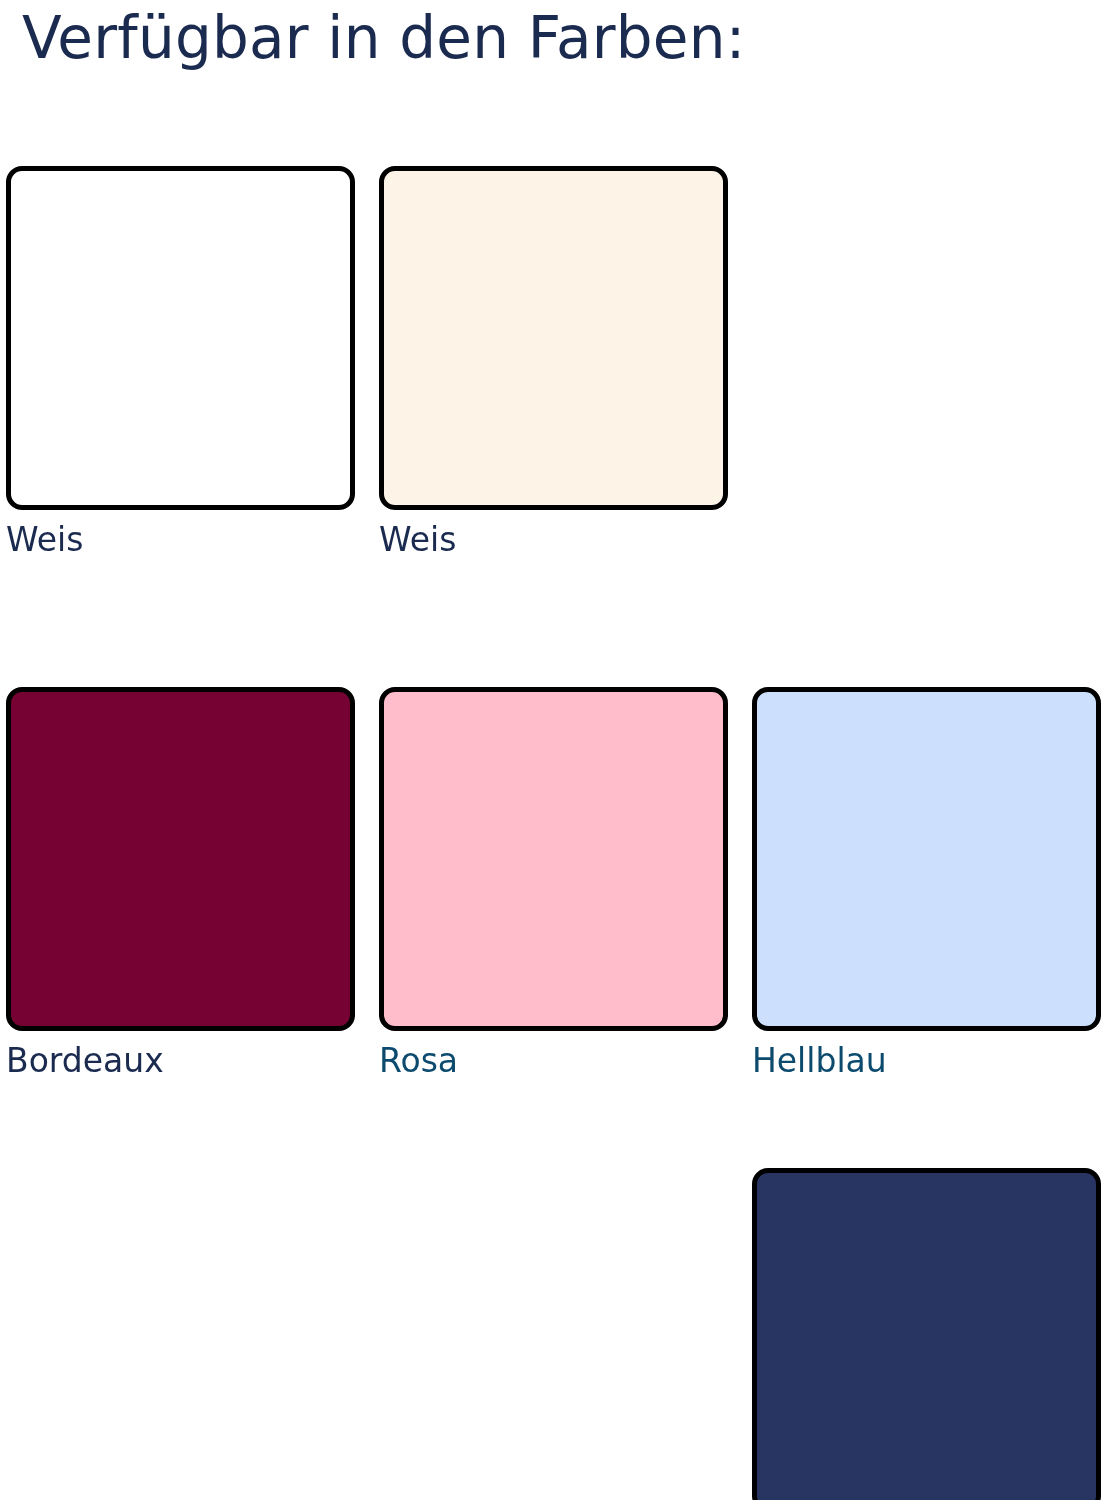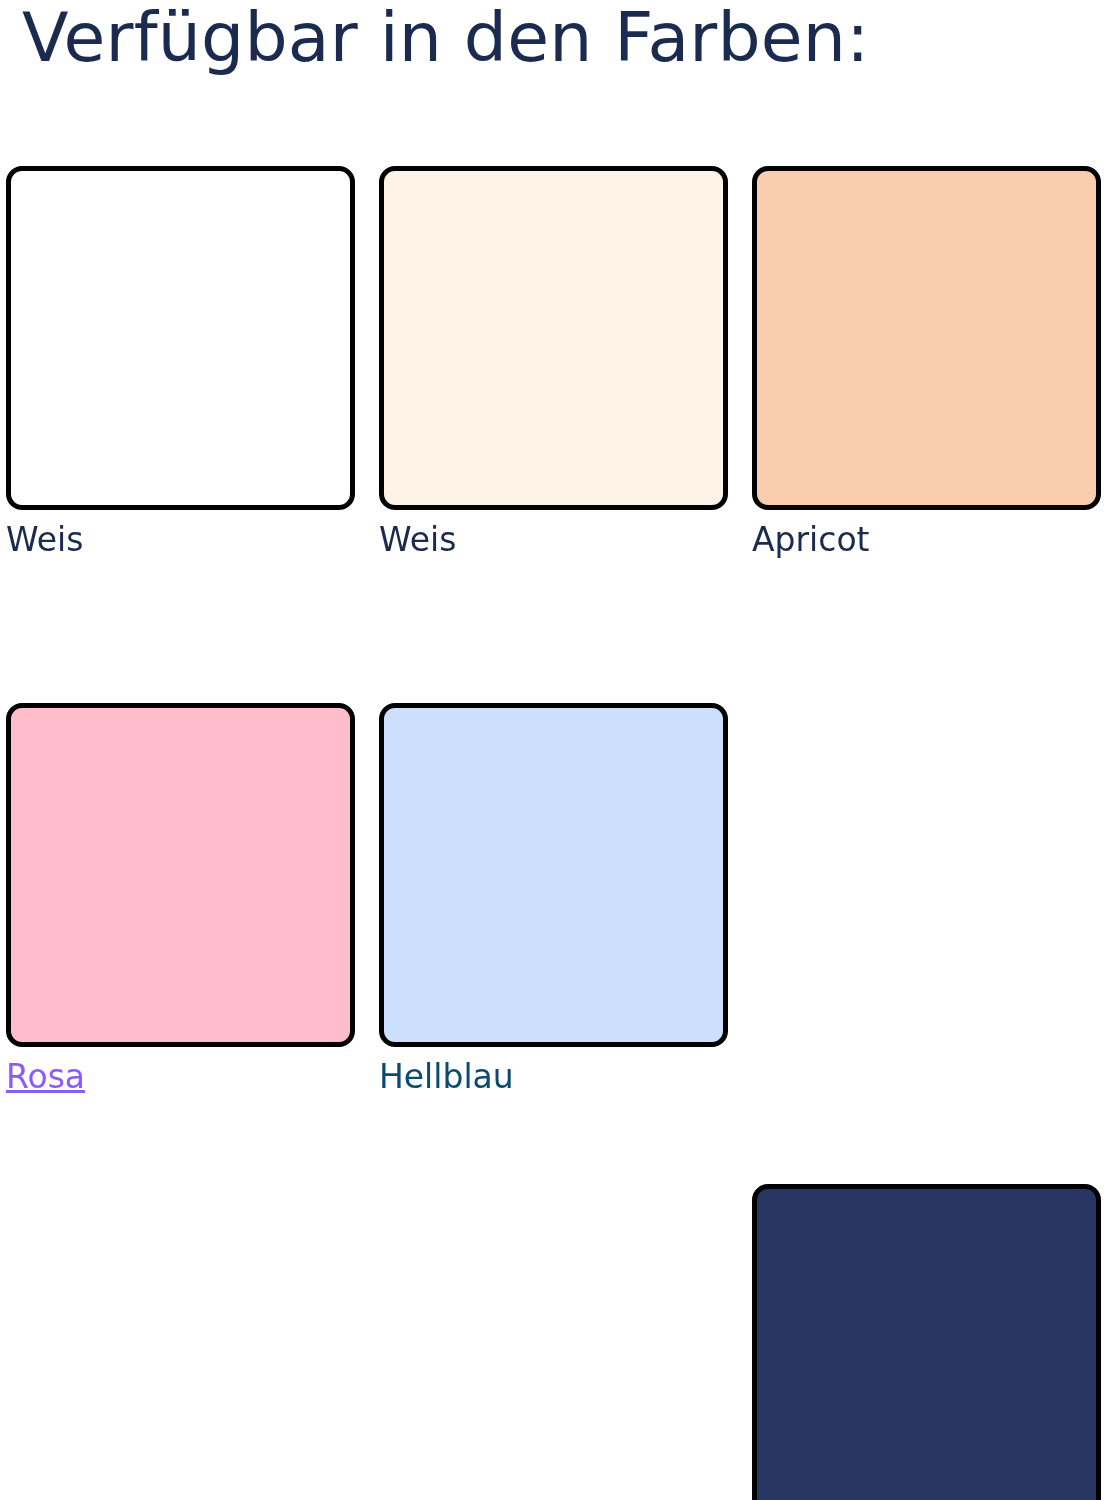--- a/index.html
+++ b/index.html
@@ -20,41 +20,41 @@
     position: relative;
     width: 1113px;
     height: 1500px;
     box-sizing: border-box;
   }
 
   .page-title {
     position: absolute;
     left: 22px;
     top: 8px;
-    font-size: 68px;
+    font-size: 58px;
     line-height: 60px;
     font-weight: 400;
     color: #1b2b50;
     letter-spacing: 0.2px;
     white-space: nowrap;
   }
 
   .swatch-grid {
     position: absolute;
     left: 6px;
     top: 166px;
     width: 1100px;
   }
 
   .swatch-row {
     display: flex;
     flex-direction: row;
   }
 
-  .swatch-row.row-1 { margin-bottom: 16px; }
+  .swatch-row.row-1 { margin-bottom: 0; }
 
   .swatch-cell {
     width: 349px;
     margin-right: 24px;
     box-sizing: border-box;
   }
   .swatch-cell:last-child { margin-right: 0; }
 
   .swatch-cell.is-empty .swatch-chip,
   .swatch-cell.is-empty .swatch-label {
@@ -93,32 +93,32 @@
 
     <div class="swatch-row row-1">
       <div class="swatch-cell">
         <div class="swatch-chip" style="background: rgb(255, 255, 255); border-color: rgb(0, 0, 0);"></div>
         <div class="swatch-label" style="color: rgb(27, 43, 80);">Weis</div>
       </div>
       <div class="swatch-cell">
         <div class="swatch-chip" style="background: rgb(253, 243, 231); border-color: rgb(0, 0, 0);"></div>
         <div class="swatch-label" style="color: rgb(27, 43, 80);">Weis</div>
       </div>
-      <div class="swatch-cell">
-        <div class="swatch-chip" style="background: rgb(250, 205, 174); border-color: rgb(0, 0, 0);"></div>
-        <div class="swatch-label" style="color: rgb(27, 43, 80);">Apricot</div>
-      </div>
     </div>
 
     <div class="row-gap"></div>
 
     <div class="swatch-row row-2">
       <div class="swatch-cell">
+        <div class="swatch-chip" style="background: rgb(117, 2, 51); border-color: rgb(0, 0, 0);"></div>
+        <div class="swatch-label" style="color: rgb(27, 43, 80);">Bordeaux</div>
+      </div>
+      <div class="swatch-cell">
         <div class="swatch-chip" style="background: rgb(255, 189, 203); border-color: rgb(0, 0, 0);"></div>
-        <div class="swatch-label" style="color: #8b5cf6; text-decoration: underline;">Rosa</div>
+        <div class="swatch-label" style="color: #0c4a6e;">Rosa</div>
       </div>
       <div class="swatch-cell">
         <div class="swatch-chip" style="background: rgb(204, 224, 254); border-color: rgb(0, 0, 0);"></div>
         <div class="swatch-label" style="color: #0c4a6e;">Hellblau</div>
       </div>
     </div>
 
     <div class="row-gap-2"></div>
 
     <div class="swatch-row row-3">

